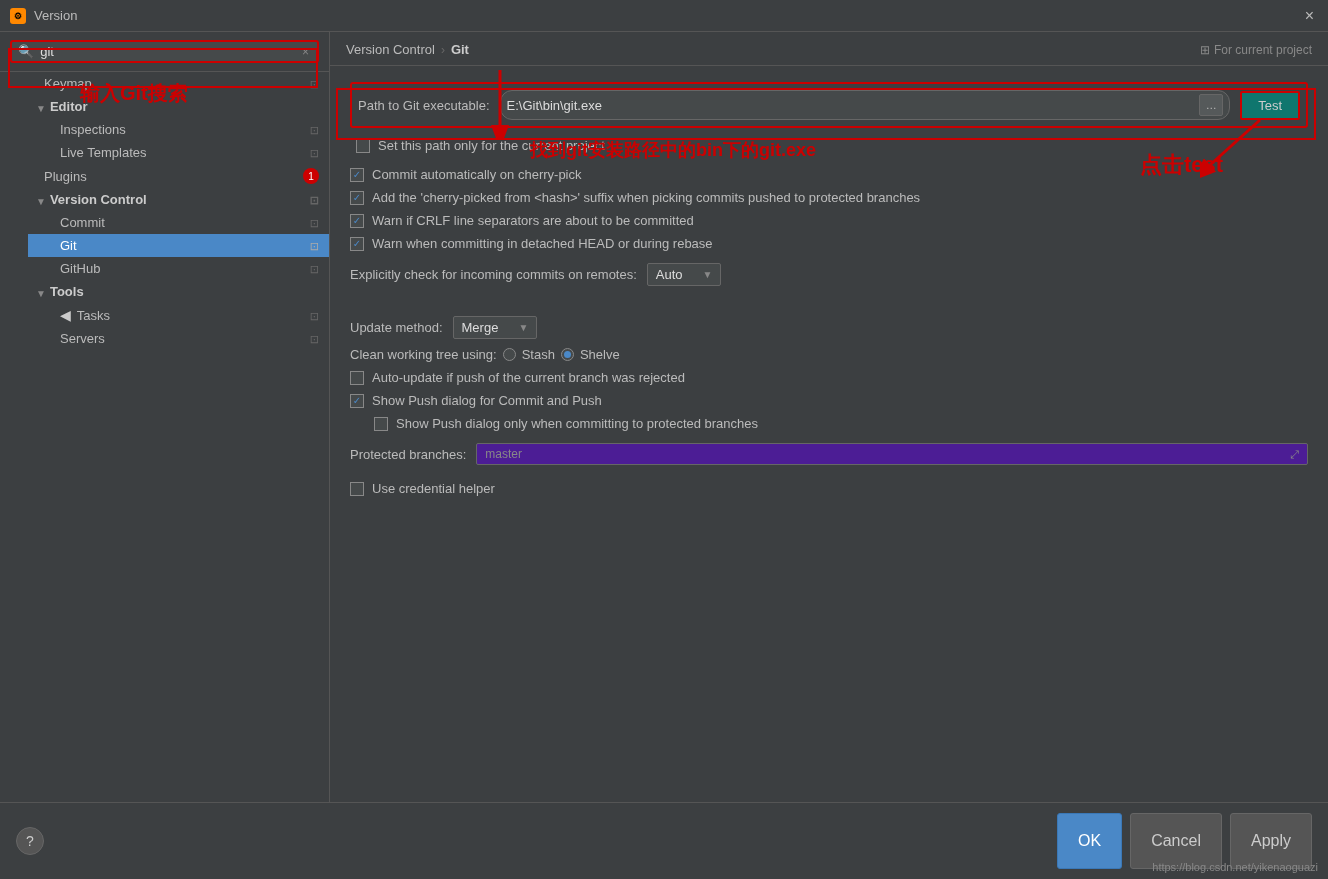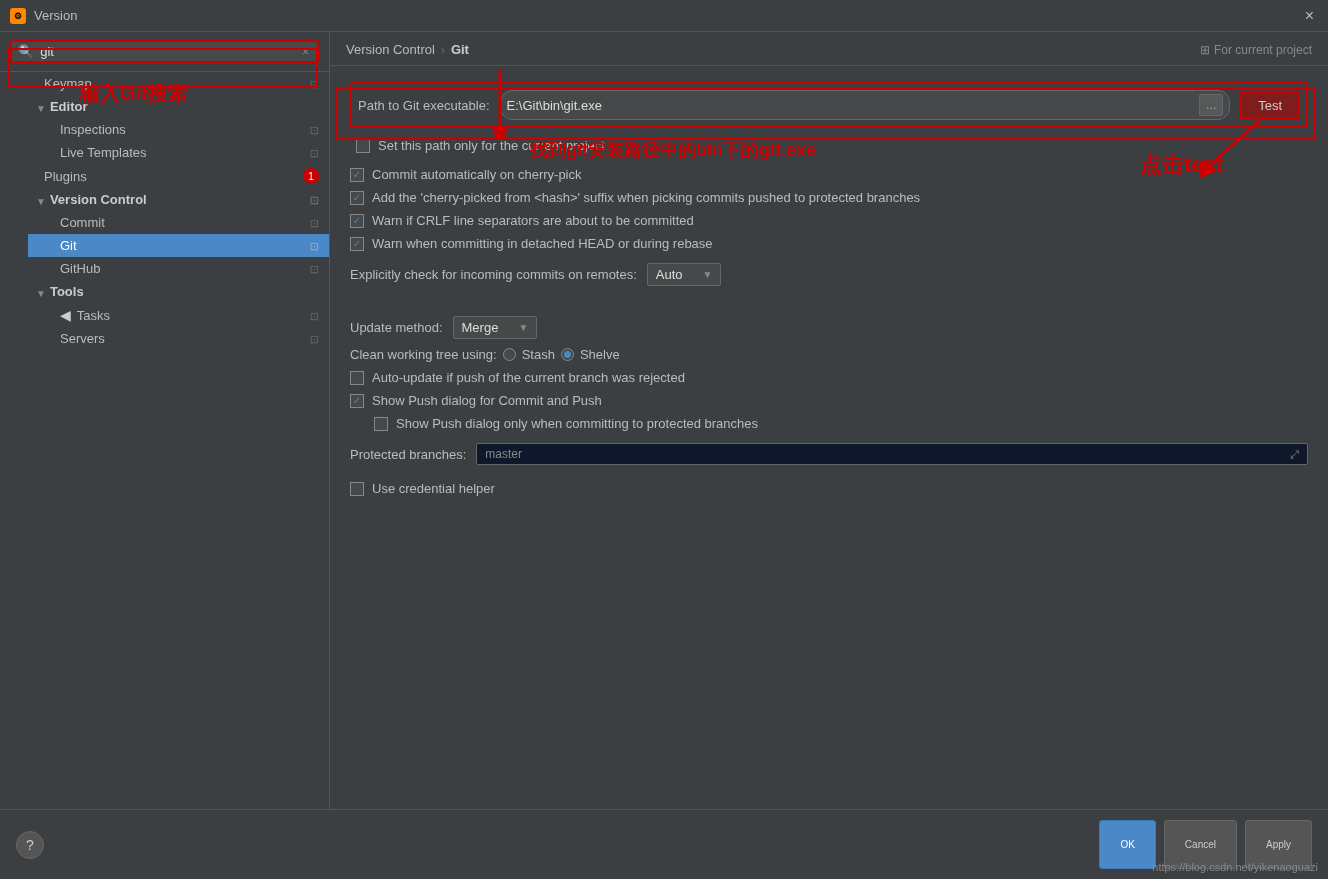--- a/index.html
+++ b/index.html
@@ -245,21 +245,21 @@
       color: #bbb;
       font-size: 11px;
       cursor: pointer;
       display: flex;
       align-items: center;
       justify-content: center;
       border-radius: 2px;
     }
 
     .test-btn {
-      background: #7f1d1d;
+      background: #0f766e;
       border: 2px solid #c00;
       color: #ccc;
       padding: 5px 16px;
       font-size: 13px;
       cursor: pointer;
       border-radius: 2px;
       white-space: nowrap;
     }
 
     .current-project-checkbox {
@@ -373,21 +373,21 @@
 
     .protected-branches-row {
       display: flex;
       align-items: center;
       gap: 10px;
       margin-top: 4px;
     }
 
     .protected-input-wrapper {
       flex: 1;
-      background: #0f172a;
+      background: #4c1d95;
       border: 1px solid #666;
       border-radius: 2px;
       padding: 3px 8px;
       display: flex;
       align-items: center;
       justify-content: space-between;
     }
 
     .protected-input-text {
       color: #888;
@@ -424,21 +424,21 @@
       align-items: center;
       justify-content: flex-end;
       gap: 8px;
       padding: 10px 16px;
       border-top: 1px solid #555;
       background: #3c3f41;
     }
 
     .bottom-btn {
       padding: 18px 20px;
-      font-size: 10px;
+      font-size: 16px;
       border-radius: 3px;
       cursor: pointer;
       border: 1px solid #666;
     }
 
     .btn-ok {
       background: #4a88c7;
       color: #fff;
       border-color: #3a78b7;
     }

